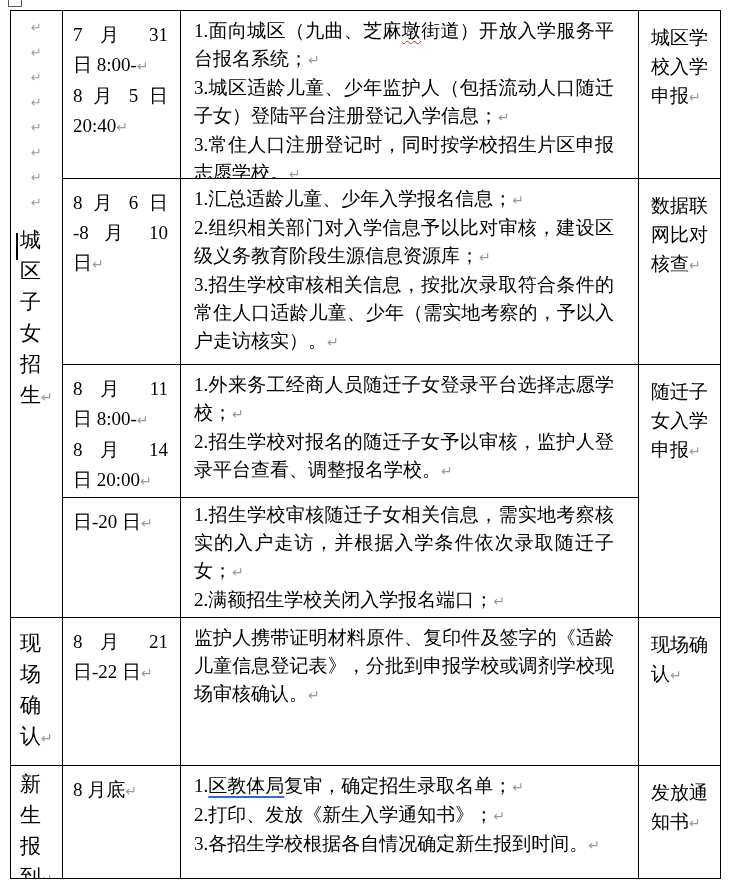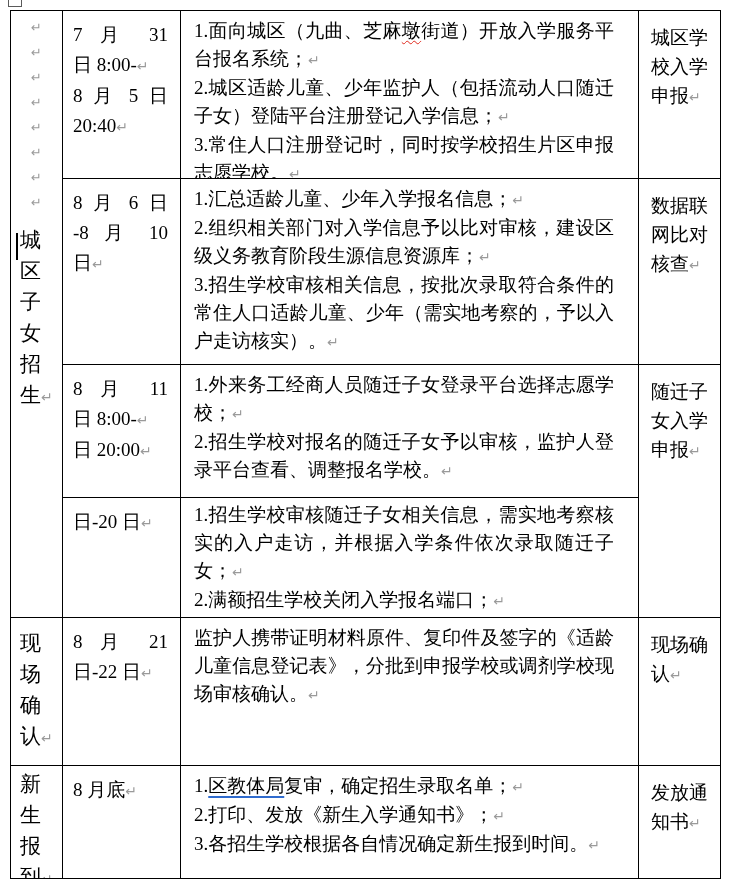--- a/index.html
+++ b/index.html
@@ -87,21 +87,21 @@
   </div>
 
   <div class="cell date-cell" style="grid-area:1/2/2/3;">
     <div class="date-line j"><span>7 月 31</span></div>
     <div class="date-line"><span>日 8:00-</span><span class="pilcrow">↵</span></div>
     <div class="date-line j"><span>8 月 5 日</span></div>
     <div class="date-line"><span>20:40</span><span class="pilcrow">↵</span></div>
   </div>
   <div class="cell content-cell" style="grid-area:1/3/2/4;">
     <p class="para"><span>1.面向城区（九曲、芝麻</span><span class="spell">墩</span><span>街道）开放入学服务平台报名系统；</span><span class="pilcrow">↵</span></p>
-    <p class="para"><span>2.城区适龄儿童、少年监护人（包括流动人口随迁子女）登陆平台注册登记入学信息；</span><span class="pilcrow">↵</span></p>
+    <p class="para"><span>3.城区适龄儿童、少年监护人（包括流动人口随迁子女）登陆平台注册登记入学信息；</span><span class="pilcrow">↵</span></p>
     <p class="para"><span>3.常住人口注册登记时，同时按学校招生片区申报志愿学校。</span><span class="pilcrow">↵</span></p>
   </div>
   <div class="cell stage-cell last-col" style="grid-area:1/4/2/5;"><span>城区学
 校入学
 申报</span><span class="pilcrow">↵</span></div>
 
   <div class="cell date-cell" style="grid-area:2/2/3/3;">
     <div class="date-line j"><span>8 月 6 日</span></div>
     <div class="date-line j"><span>-8 月 10</span></div>
     <div class="date-line"><span>日</span><span class="pilcrow">↵</span></div>
@@ -111,20 +111,21 @@
     <p class="para"><span>2.组织相关部门对入学信息予以比对审核，建设区级义务教育阶段生源信息资源库；</span><span class="pilcrow">↵</span></p>
     <p class="para"><span>3.招生学校审核相关信息，按批次录取符合条件的常住人口适龄儿童、少年（需实地考察的，予以入户走访核实）。</span><span class="pilcrow">↵</span></p>
   </div>
   <div class="cell stage-cell last-col" style="grid-area:2/4/3/5;"><span>数据联
 网比对
 核查</span><span class="pilcrow">↵</span></div>
 
   <div class="cell date-cell" style="grid-area:3/2/4/3;">
     <div class="date-line j"><span>8 月 11</span></div>
     <div class="date-line"><span>日 8:00-</span><span class="pilcrow">↵</span></div>
+    <div class="date-line j"><span>8 月 14</span></div>
     <div class="date-line"><span>日 20:00</span><span class="pilcrow">↵</span></div>
   </div>
   <div class="cell content-cell" style="grid-area:3/3/4/4;">
     <p class="para"><span>1.外来务工经商人员随迁子女登录平台选择志愿学校；</span><span class="pilcrow">↵</span></p>
     <p class="para"><span>2.招生学校对报名的随迁子女予以审核，监护人登录平台查看、调整报名学校。</span><span class="pilcrow">↵</span></p>
   </div>
 
   <div class="cell stage-cell last-col" style="grid-area:3/4/5/5;"><span>随迁子
 女入学
 申报</span><span class="pilcrow">↵</span></div>

